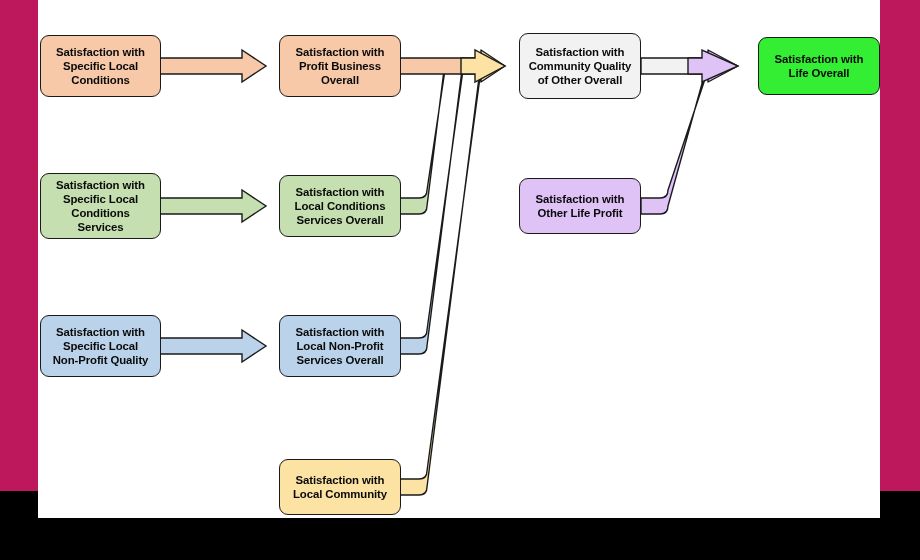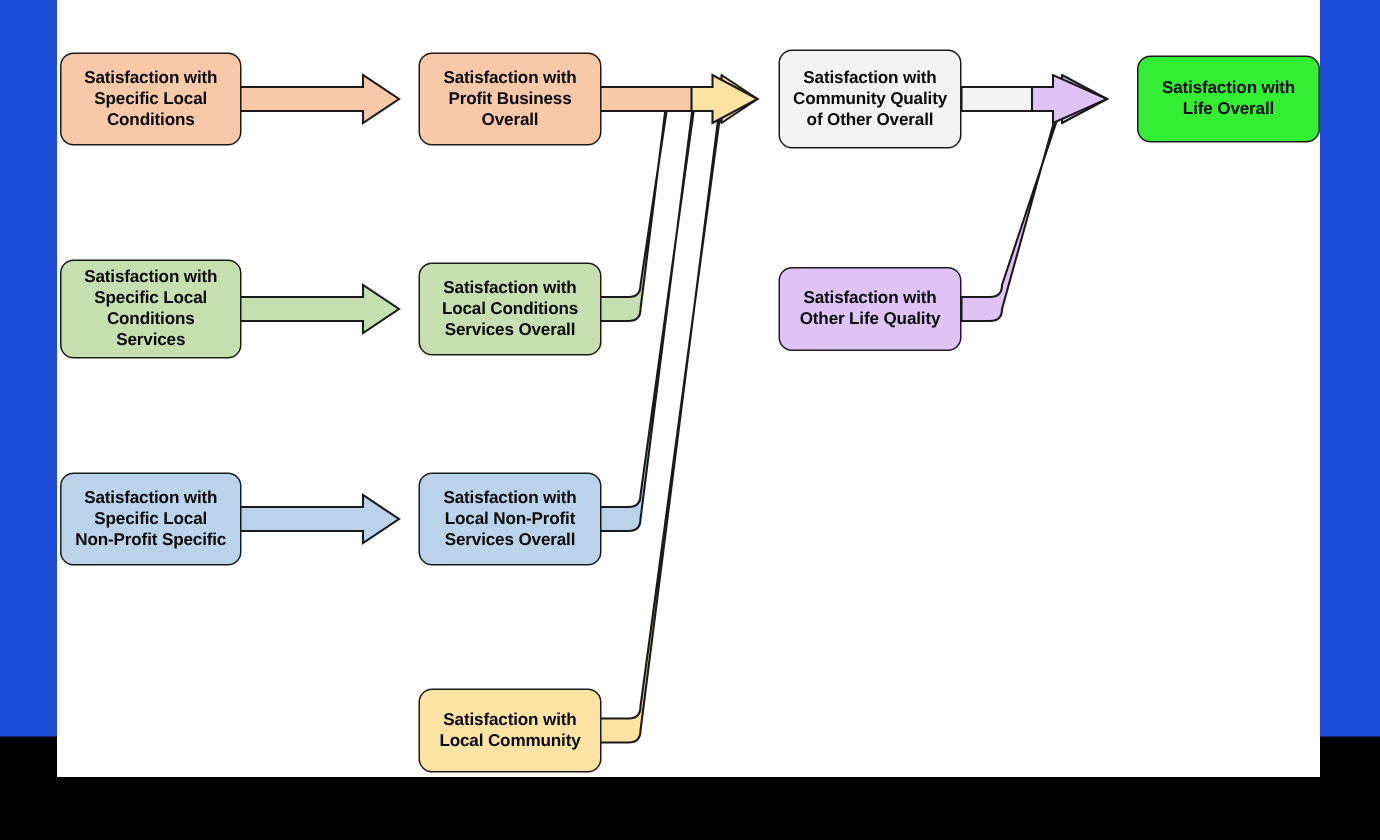--- a/index.html
+++ b/index.html
@@ -11,21 +11,21 @@
   body {
     width: 920px;
     height: 560px;
     overflow: hidden;
     font-family: "Liberation Sans", sans-serif;
   }
   #stage {
     position: relative;
     width: 920px;
     height: 491px;
-    background: #1d4ed8;
+    background: #be185d;
   }
   #canvas {
     position: absolute;
     left: 38px;
     top: 0px;
     width: 842px;
     height: 518px;
     background: #ffffff;
     overflow: hidden;
   }
@@ -120,21 +120,21 @@
         <span>Satisfaction with</span>
         <span>Local Conditions</span>
         <span>Services Overall</span>
       </div>
     </div>
 
     <div class="node" style="left: 2px; top: 315px; width: 121px; height: 62px; background: rgb(186, 211, 234); border-color: rgb(26, 26, 26);">
       <div>
         <span>Satisfaction with</span>
         <span>Specific Local</span>
-        <span>Non-Profit Specific</span>
+        <span>Non-Profit Quality</span>
       </div>
     </div>
 
     <div class="node" style="left: 241px; top: 315px; width: 122px; height: 62px; background: rgb(186, 211, 234); border-color: rgb(26, 26, 26);">
       <div>
         <span>Satisfaction with</span>
         <span>Local Non-Profit</span>
         <span>Services Overall</span>
       </div>
     </div>
@@ -150,21 +150,21 @@
       <div>
         <span>Satisfaction with</span>
         <span>Community Quality</span>
         <span>of Other Overall</span>
       </div>
     </div>
 
     <div class="node" style="left: 481px; top: 178px; width: 122px; height: 56px; background: rgb(223, 195, 247); border-color: rgb(26, 26, 26);">
       <div>
         <span>Satisfaction with</span>
-        <span>Other Life Quality</span>
+        <span>Other Life Profit</span>
       </div>
     </div>
 
     <div class="node" style="left: 720px; top: 37px; width: 122px; height: 58px; background: rgb(51, 238, 51); border-color: rgb(26, 26, 26);">
       <div>
         <span>Satisfaction with</span>
         <span>Life Overall</span>
       </div>
     </div>
 

